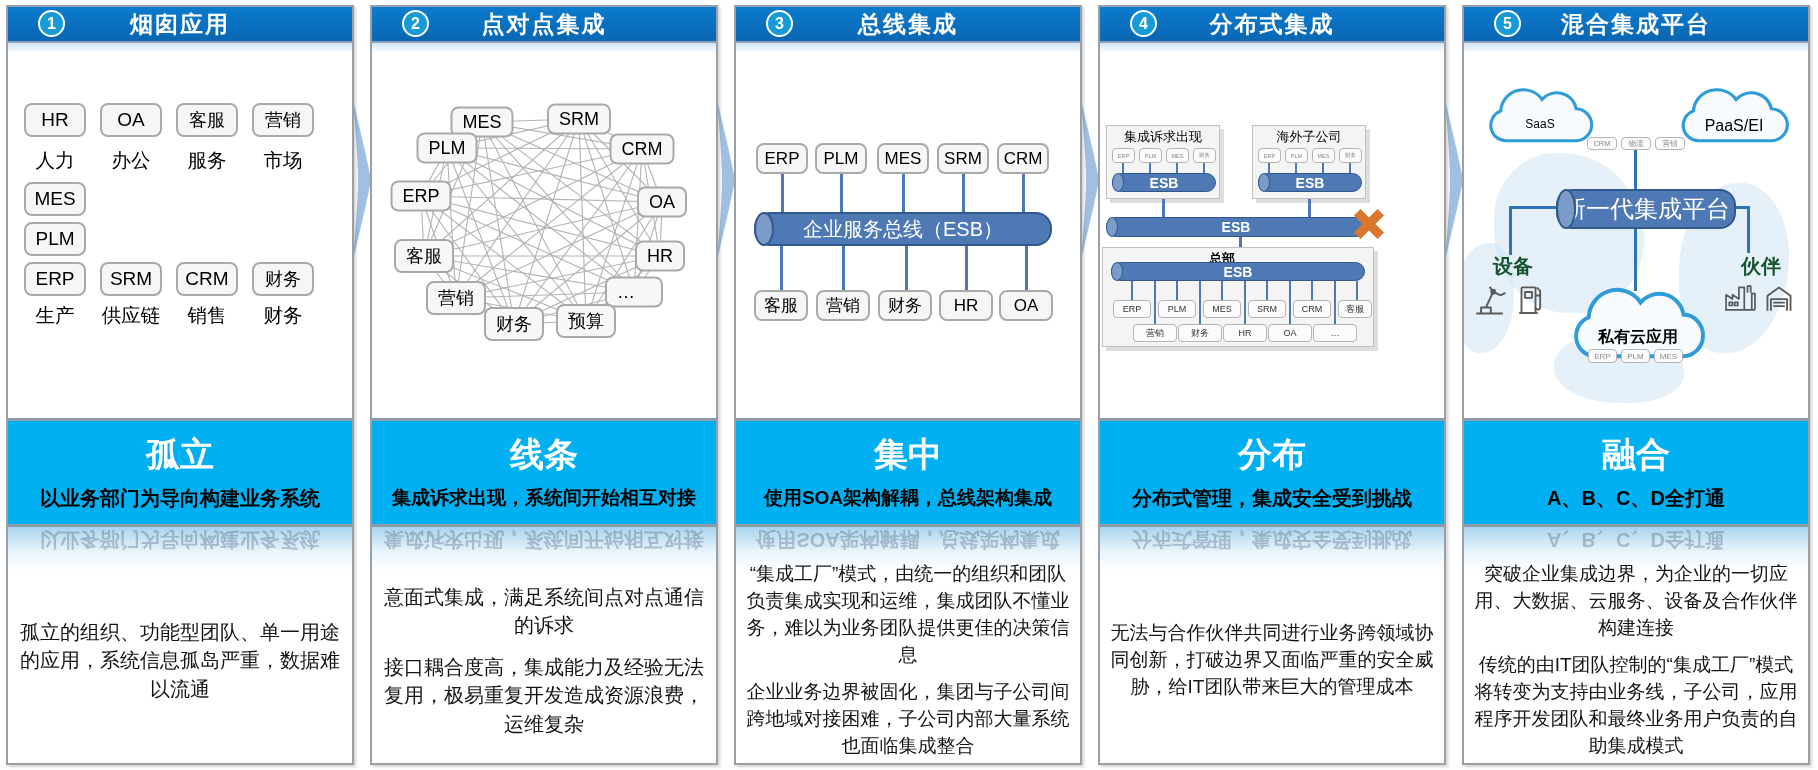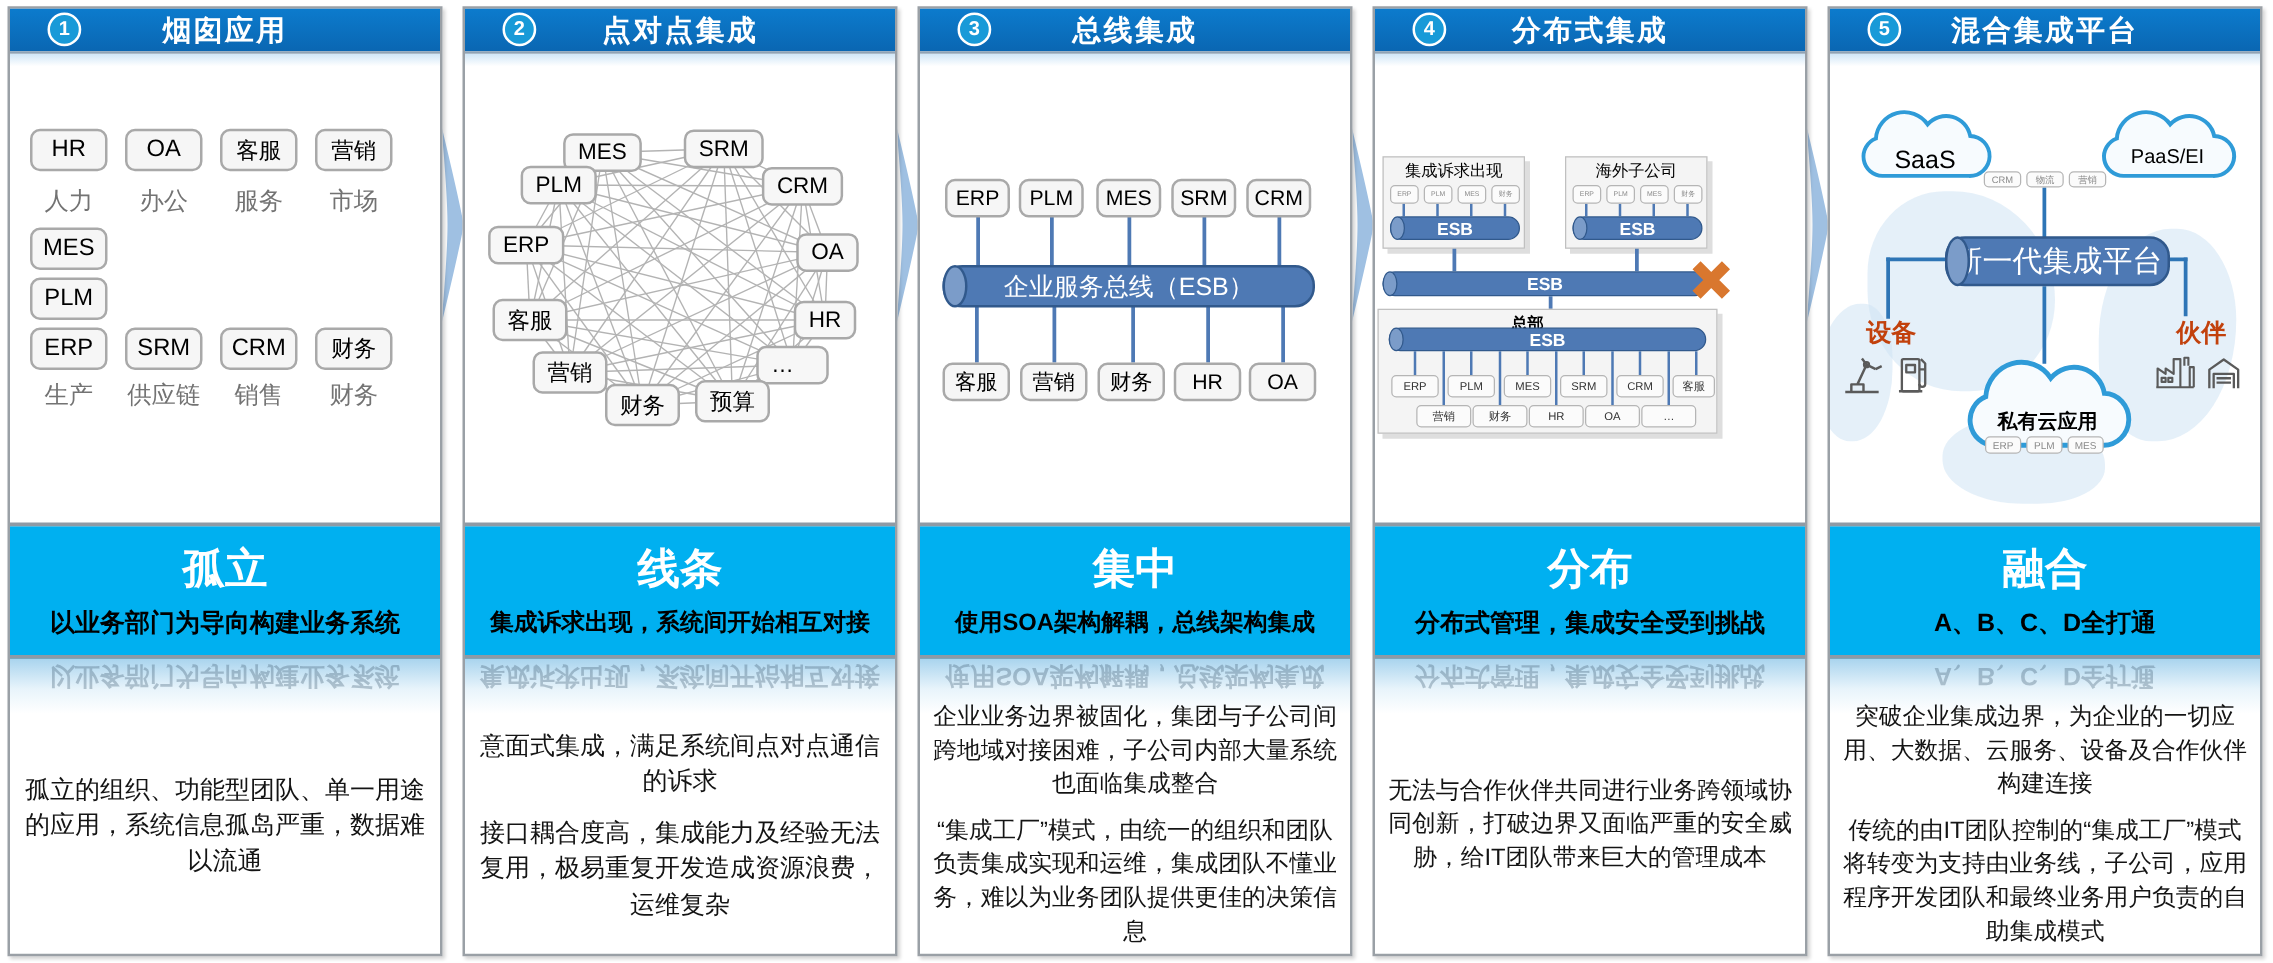--- a/index.html
+++ b/index.html
@@ -27,21 +27,21 @@
              opacity:.32;text-align:center;line-height:26px;white-space:nowrap;}
   .paras{position:absolute;top:38px;bottom:4px;left:8px;right:8px;display:flex;flex-direction:column;
          justify-content:center;gap:13px;text-align:center;font-size:20px;line-height:1.42;color:#141414;}
   .paras.dense{font-size:19px;gap:10px;}
   .paras p{margin:0;}
   
   .gap-arrow{position:absolute;top:100px;width:20px;height:160px;}
   
   .bx{position:absolute;box-sizing:border-box;background:#f6f6f6;border:2px solid #a9a9a9;border-radius:8px;
       display:flex;align-items:center;justify-content:center;color:#000;white-space:nowrap;}
-  .lbl{position:absolute;text-align:center;font-size:19.5px;color:#737373;white-space:nowrap;}
+  .lbl{position:absolute;text-align:center;font-size:19.5px;color:#000000;white-space:nowrap;}
   .vln{position:absolute;width:2.5px;background:#4e79b4;}
   .cyl{position:absolute;background:#4e79b4;border:2px solid #31598c;border-radius:16px;color:#fff;
        display:flex;align-items:center;justify-content:center;box-sizing:border-box;}
   .cyl::before{content:"";position:absolute;left:-2px;top:-2px;bottom:-2px;width:20px;border:2px solid #31598c;
                border-radius:50%;background:#7b9cc9;box-sizing:border-box;}
   
   .mnode{position:absolute;transform:translate(-50%,-50%);background:#f7f7f7;border:2px solid #a9a9a9;
          border-radius:8px;padding:3px 10px;font-size:18px;color:#000;white-space:nowrap;z-index:2;}
   
   .panel{position:absolute;background:#f4f4f4;border:1.5px solid #c0c0c0;box-shadow:4px 4px 0 #dedede;box-sizing:border-box;}
@@ -54,21 +54,21 @@
                   border-radius:50%;background:#7b9cc9;box-sizing:border-box;}
   .thin{width:2px;background:#4e79b4;position:absolute;}
   .icostack{position:absolute;display:flex;flex-direction:column;align-items:center;gap:13px;}
   .dollar{font-size:36px;color:#5a5a5a;line-height:1;font-weight:400;}
   
   .cloud{position:absolute;}
   .cloud svg{position:absolute;inset:0;width:100%;height:100%;}
   .cloud .clab{position:absolute;left:0;right:0;text-align:center;color:#000;}
   .bln{position:absolute;background:#2e75b6;}
   .blob{position:absolute;background:#cfe3f4;opacity:.55;}
-  .bigword{position:absolute;font-size:20px;font-weight:bold;color:#c2410c;text-align:center;}
+  .bigword{position:absolute;font-size:20px;font-weight:bold;color:#14532d;text-align:center;}
   .hidden-defs{position:absolute;width:0;height:0;overflow:hidden;}
 </style>
 </head>
 <body>
 
 <svg class="hidden-defs" aria-hidden="true">
   <defs>
     <symbol id="sym-cloud" viewBox="0 0 120 64" preserveAspectRatio="none">
       <path d="M27 56 a15 15 0 0 1 -5 -29 a22 22 0 0 1 40 -11 a19 19 0 0 1 33 9 a14 14 0 0 1 -1 31 z" fill="#f7fbfe" stroke="#2f9bd8" stroke-width="3"></path>
     </symbol>
@@ -300,22 +300,22 @@
     </div>
     <div class="band">
       <div class="kw">集中</div>
       <div class="sub" style="font-size:19px">使用SOA架构解耦，总线架构集成</div>
     </div>
     <div class="desc">
       <div class="refl">
           <span>使用SOA架构解耦，总线架构集成</span>
         </div>
       <div class="paras dense">
+        <p>“集成工厂”模式，由统一的组织和团队负责集成实现和运维，集成团队不懂业务，难以为业务团队提供更佳的决策信息</p>
         <p>企业业务边界被固化，集团与子公司间跨地域对接困难，子公司内部大量系统也面临集成整合</p>
-        <p>“集成工厂”模式，由统一的组织和团队负责集成实现和运维，集成团队不懂业务，难以为业务团队提供更佳的决策信息</p>
       </div>
     </div>
   </div>
 
   <div class="card" style="left:1098px">
     <div class="hdr">
       <div class="badge">4</div>
       <div class="htitle">分布式集成</div>
     </div>
     <div class="dgm">
@@ -413,21 +413,21 @@
       <div class="bln" style="left:45px;top:163px;width:47px;height:3px"></div>
       <div class="bln" style="left:45px;top:163px;width:3px;height:49px"></div>
       <div class="bln" style="left:272px;top:163px;width:14px;height:3px"></div>
       <div class="bln" style="left:283px;top:163px;width:3px;height:47px"></div>
       <div class="bln" style="left:170px;top:186px;width:3px;height:62px"></div>
 
       <div class="cloud" style="left:14px;top:40px;width:124px;height:66px">
         <svg>
             <use href="#sym-cloud"></use>
           </svg>
-        <span class="clab" style="top:34px;font-size:20px">SaaS</span>
+        <span class="clab" style="top:34px;font-size:12px">SaaS</span>
       </div>
       <div class="cloud" style="left:206px;top:40px;width:128px;height:66px">
         <svg>
             <use href="#sym-cloud"></use>
           </svg>
         <span class="clab" style="top:34px;font-size:16px">PaaS/EI</span>
       </div>
       <div class="tb" style="left:123px;top:94px;width:30px;height:13px;font-size:7.5px;z-index:3">CRM</div>
       <div class="tb" style="left:157px;top:94px;width:30px;height:13px;font-size:7.5px;z-index:3">物流</div>
       <div class="tb" style="left:191px;top:94px;width:30px;height:13px;font-size:7.5px;z-index:3">营销</div>

